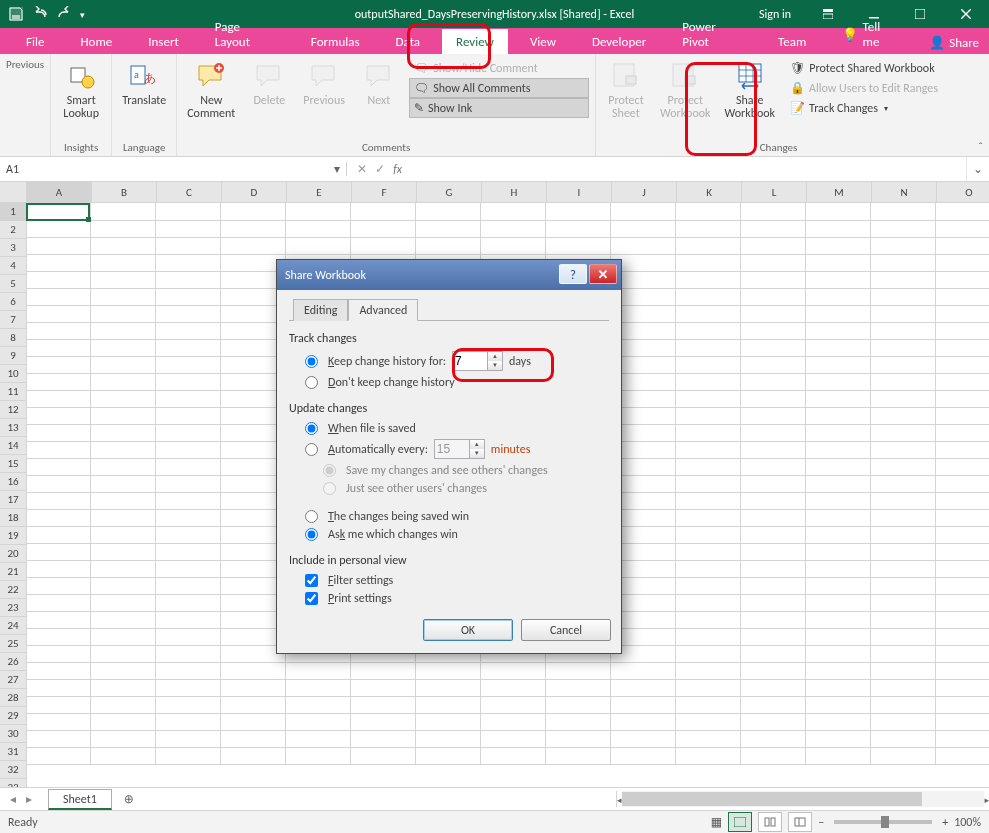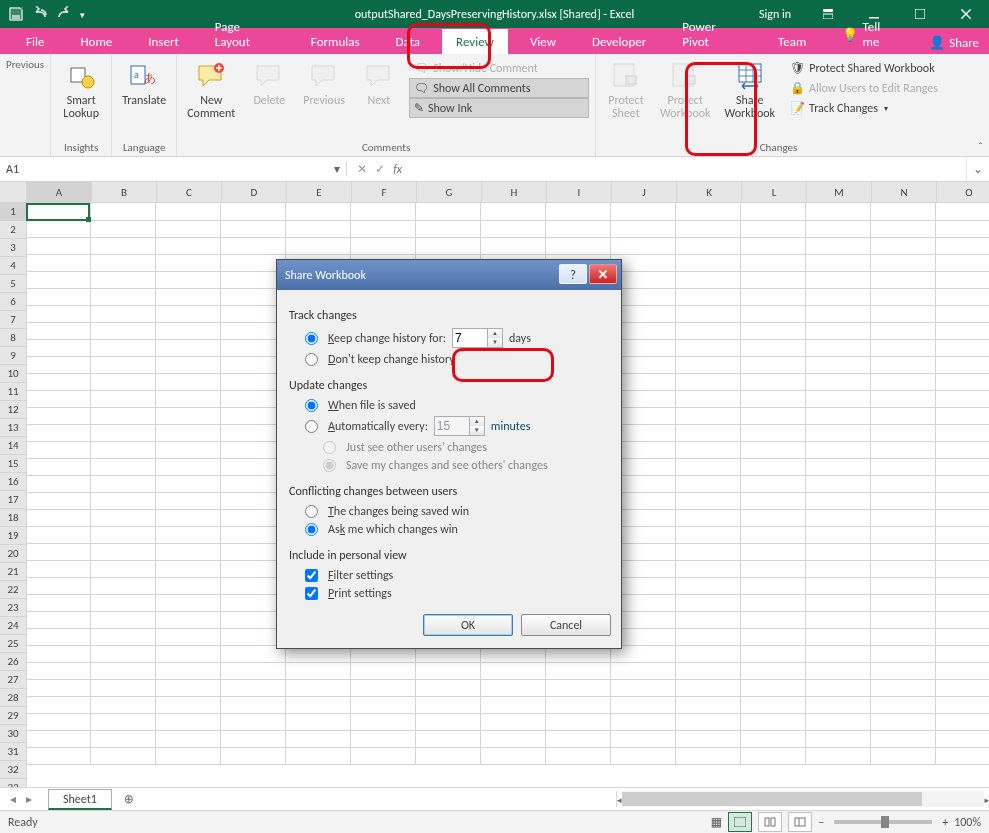--- a/index.html
+++ b/index.html
@@ -991,20 +991,24 @@
     <div class="dlg-title">
       <span>Share Workbook</span>
       <div class="dlg-title-btns">
         <div class="dlg-tb dlg-help">?</div>
         <div class="dlg-tb dlg-close">
             <b>✕</b>
           </div>
       </div>
     </div>
     <div class="dlg-body">
+      <div class="dlg-tabs">
+        <div class="dlg-tab inactive">Editing</div>
+        <div class="dlg-tab act">Advanced</div>
+      </div>
 
       <div class="dlg-section">
         <div class="dlg-section-title">Track changes</div>
         <label class="dlg-row">
           <input type="radio" checked="" style="">
           <span><u>K</u>eep change history for:</span>
           <span class="spin">
             <input value="7" style="">
             <span class="arrows">
                 <span>▲</span>
@@ -1028,34 +1032,33 @@
         <label class="dlg-row">
           <input type="radio" style="">
           <span><u>A</u>utomatically every:</span>
           <span class="spin dis">
             <input disabled="" value="15" style="">
             <span class="arrows">
                 <span>▲</span>
                 <span>▼</span>
               </span>
           </span>
-          <span style="color:#0c4a6e">minutes</span>
+          <span style="color:#c2410c">minutes</span>
         </label>
+        <label class="dlg-row sub">
+            <input type="radio" disabled="" checked="" style="">
+            <span>Save my changes and see others' changes</span>
+          </label>
         <label class="dlg-row sub">
             <input type="radio" disabled="" style="">
             <span>Just see other users' changes</span>
           </label>
-        <label class="dlg-row sub">
-            <input type="radio" disabled="" checked="" style="">
-            <span>Save my changes and see others' changes</span>
-          </label>
       </div>
 
       <div class="dlg-section">
-        <div class="dlg-section-title">Conflicting changes between users</div>
         <label class="dlg-row">
             <input type="radio" style="">
             <span><u>T</u>he changes being saved win</span>
           </label>
         <label class="dlg-row">
             <input type="radio" checked="" style="">
             <span>As<u>k</u> me which changes win</span>
           </label>
       </div>
 

